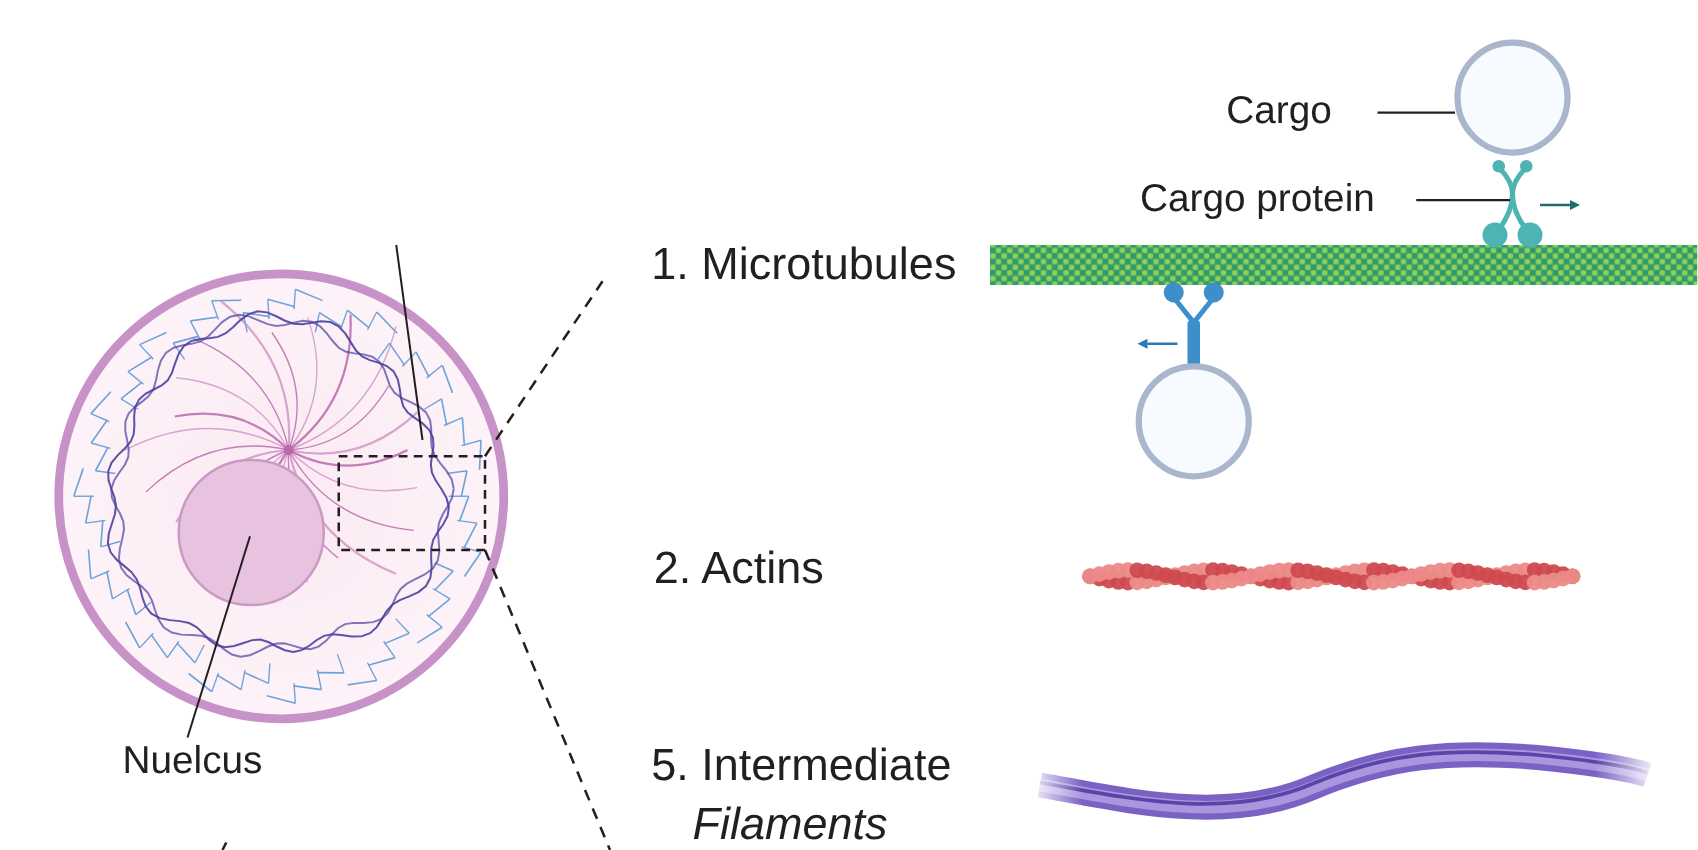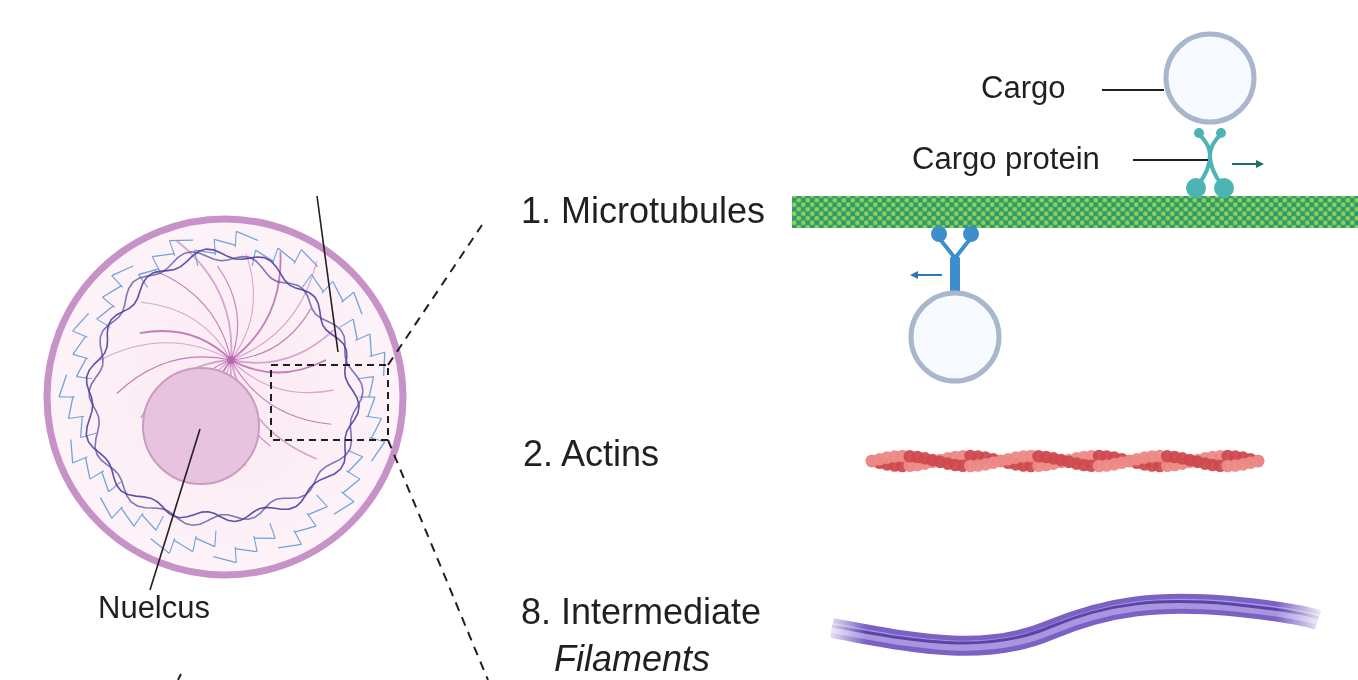--- a/index.html
+++ b/index.html
@@ -318,18 +318,18 @@
       <path id="ifInner" d="M832 626 C 900 638, 980 657, 1050 627 C 1110 602, 1160 598, 1230 604 C 1270 608, 1300 612, 1318 618" fill="none" stroke-width="3" stroke-linecap="butt" stroke="#5a44a8"></path>
       <rect x="826" y="590" width="500" height="80" fill="url(#ifGrad)"></rect>
     </g>
   </svg>
 
   
   <div class="lbl lbl-sm" style="left:98px; top:592px;">Nuelcus</div>
 
   <div class="lbl lbl-lg" style="left:498px; top:193px;">1. Microtubules</div>
   <div class="lbl lbl-lg" style="left:500px; top:436px;">2. Actins</div>
-  <div class="lbl lbl-lg" style="left:498px; top:594px;">8. Intermediate</div>
+  <div class="lbl lbl-lg" style="left:498px; top:594px;">5. Intermediate</div>
   <div class="lbl lbl-lg" style="left:531px; top:641px;font-style:italic;">Filaments</div>
 
   <div class="lbl lbl-sm" style="left:981px; top:72px;">Cargo</div>
   <div class="lbl lbl-sm" style="left:912px; top:143px;">Cargo protein</div>
 </div>
 
 </body></html>

